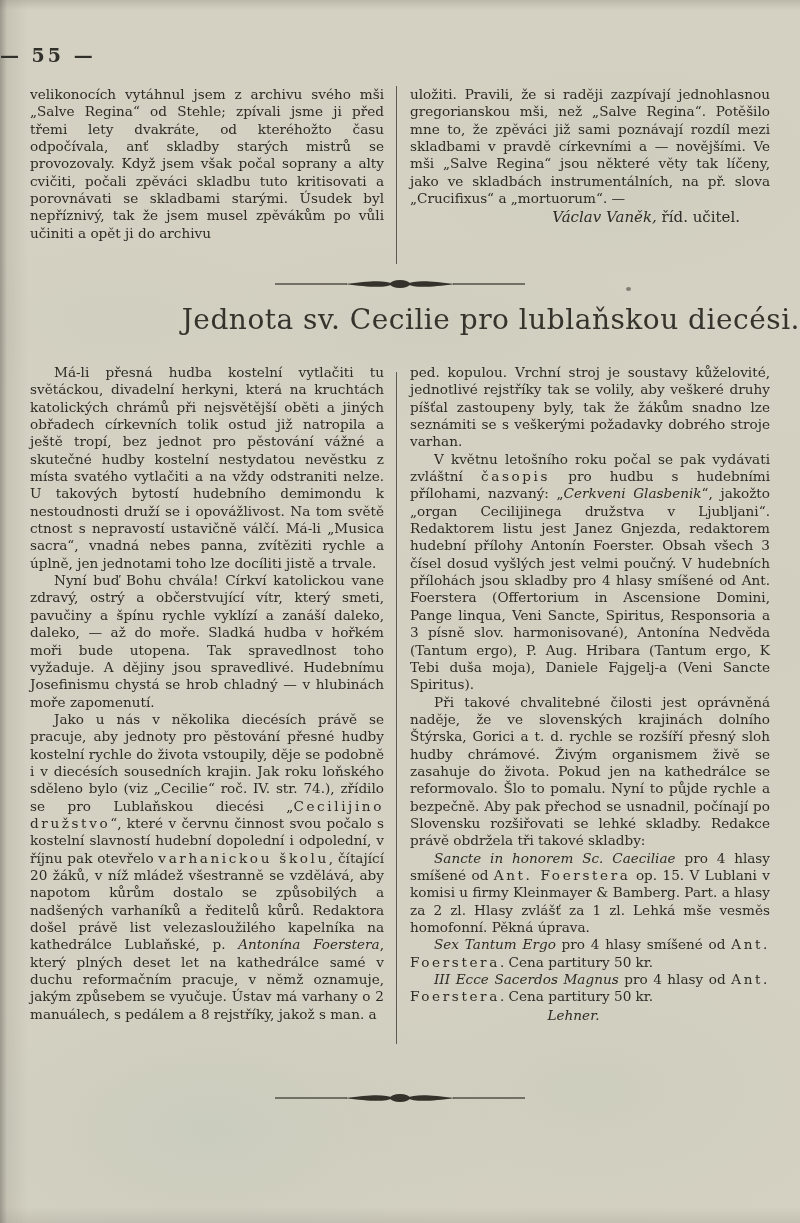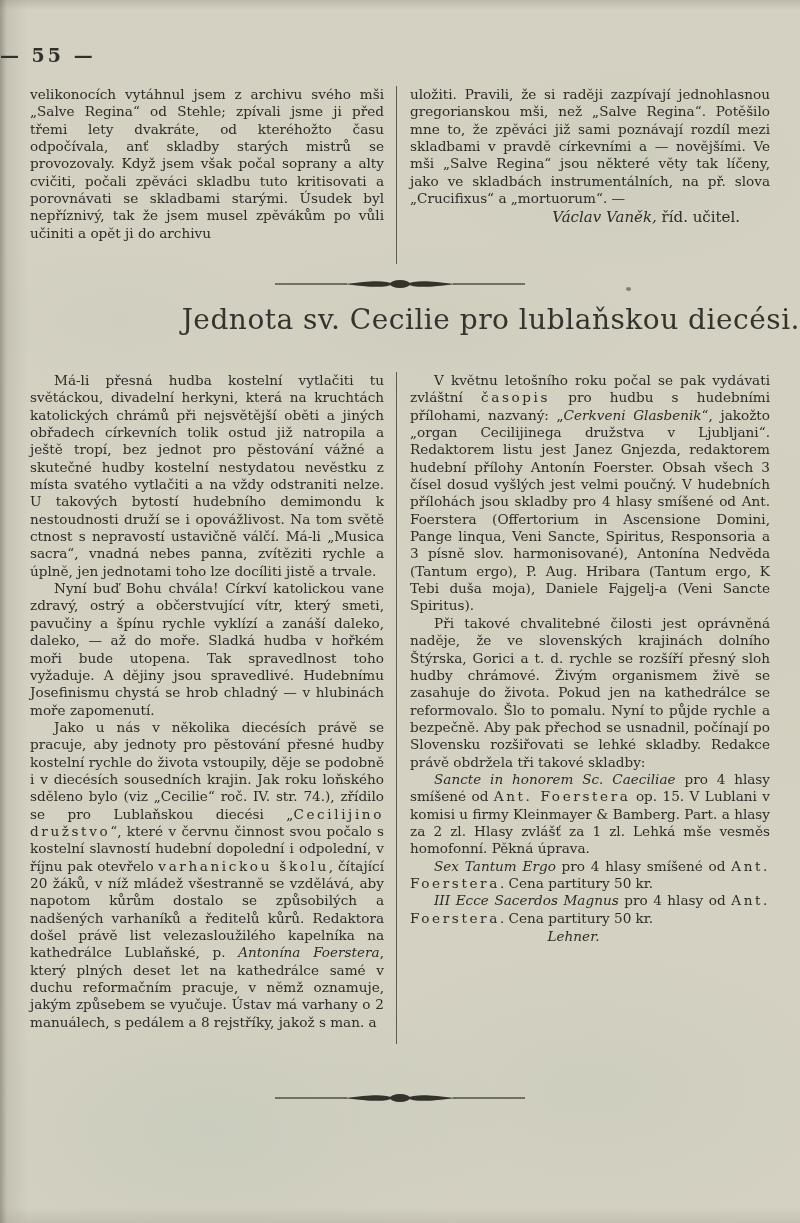--- a/index.html
+++ b/index.html
@@ -76,27 +76,28 @@
       <path d="M70,7 C96,3.4 111,3 118,7 C111,11 96,10.6 70,7 Z" fill="currentColor"></path>
       <ellipse cx="125" cy="7" rx="10" ry="4" fill="currentColor"></ellipse>
       <path d="M180,7 C154,3.4 139,3 132,7 C139,11 154,10.6 180,7 Z" fill="currentColor"></path>
       <rect x="178" y="6.4" width="72" height="1.2" fill="currentColor"></rect>
     </svg>
   </div>
   <div class="ink-speck"></div>
 
   <div class="heading">Jednota sv. Cecilie pro lublaňskou diecési.</div>
 
-  <div class="two-col" style="top:372px;">
+  <div class="two-col" style="top:364px;">
     <div class="col-left body-text">
       <p class="indent"><span class="run-normal">Má-li přesná hudba kostelní vytlačiti tu světáckou, divadelní herkyni, která na kruchtách katolických chrámů při nejsvětější oběti a jiných obřadech církevních tolik ostud již natropila a ještě tropí, bez jednot pro pěstování vážné a skutečné hudby kostelní nestydatou nevěstku z místa svatého vytlačiti a na vždy odstraniti nelze. U takových bytostí hudebního demimondu k nestoudnosti druží se i opovážlivost. Na tom světě ctnost s nepravostí ustavičně válčí. Má-li „Musica sacra“, vnadná nebes panna, zvítěziti rychle a úplně, jen jednotami toho lze docíliti jistě a trvale.</span></p>
       <p class="indent"><span class="run-normal">Nyní buď Bohu chvála! Církví katolickou vane zdravý, ostrý a občerstvující vítr, který smeti, pavučiny a špínu rychle vyklízí a zanáší daleko, daleko, — až do moře. Sladká hudba v hořkém moři bude utopena. Tak spravedlnost toho vyžaduje. A dějiny jsou spravedlivé. Hudebnímu Josefinismu chystá se hrob chladný — v hlubinách moře zapomenutí.</span></p>
       <p class="indent"><span class="run-normal">Jako u nás v několika diecésích právě se pracuje, aby jednoty pro pěstování přesné hudby kostelní rychle do života vstoupily, děje se podobně i v diecésích sousedních krajin. Jak roku loňského sděleno bylo (viz „Cecilie“ roč. IV. str. 74.), zřídilo se pro Lublaňskou diecési „</span><span class="run-spaced">Cecilijino družstvo</span><span class="run-normal">“, které v červnu činnost svou počalo s kostelní slavností hudební dopolední i odpolední, v říjnu pak otevřelo </span><span class="run-spaced">varhanickou školu</span><span class="run-normal">, čítající 20 žáků, v níž mládež všestranně se vzdělává, aby napotom kůrům dostalo se způsobilých a nadšených varhaníků a ředitelů kůrů. Redaktora došel právě list velezasloužilého kapelníka na kathedrálce Lublaňské, p. </span><span class="run-italic">Antonína Foerstera</span><span class="run-normal">, který plných deset let na kathedrálce samé v duchu reformačním pracuje, v němž oznamuje, jakým způsebem se vyučuje. Ústav má varhany o 2 manuálech, s pedálem a 8 rejstříky, jakož s man. a</span></p>
     </div>
     <div class="col-right body-text">
+      <p><span class="run-normal">ped. kopulou. Vrchní stroj je soustavy kůželovité, jednotlivé rejstříky tak se volily, aby veškeré druhy píšťal zastoupeny byly, tak že žákům snadno lze seznámiti se s veškerými požadavky dobrého stroje varhan.</span></p>
       <p class="indent"><span class="run-normal">V květnu letošního roku počal se pak vydávati zvláštní </span><span class="run-spaced">časopis</span><span class="run-normal"> pro hudbu s hudebními přílohami, nazvaný: „</span><span class="run-italic">Cerkveni Glasbenik</span><span class="run-normal">“, jakožto „organ Cecilijinega družstva v Ljubljani“. Redaktorem listu jest Janez Gnjezda, redaktorem hudební přílohy Antonín Foerster. Obsah všech 3 čísel dosud vyšlých jest velmi poučný. V hudebních přílohách jsou skladby pro 4 hlasy smíšené od Ant. Foerstera (Offertorium in Ascensione Domini, Pange linqua, Veni Sancte, Spiritus, Responsoria a 3 písně slov. harmonisované), Antonína Nedvěda (Tantum ergo), P. Aug. Hribara (Tantum ergo, K Tebi duša moja), Daniele Fajgelj-a (Veni Sancte Spiritus).</span></p>
       <p class="indent"><span class="run-normal">Při takové chvalitebné čilosti jest oprávněná naděje, že ve slovenských krajinách dolního Štýrska, Gorici a t. d. rychle se rozšíří přesný sloh hudby chrámové. Živým organismem živě se zasahuje do života. Pokud jen na kathedrálce se reformovalo. Šlo to pomalu. Nyní to půjde rychle a bezpečně. Aby pak přechod se usnadnil, počínají po Slovensku rozšiřovati se lehké skladby. Redakce právě obdržela tři takové skladby:</span></p>
       <p class="indent"><span class="run-italic">Sancte in honorem Sc. Caeciliae</span><span class="run-normal"> pro 4 hlasy smíšené od </span><span class="run-spaced">Ant. Foerstera</span><span class="run-normal"> op. 15. V Lublani v komisi u firmy Kleinmayer &amp; Bamberg. Part. a hlasy za 2 zl. Hlasy zvlášť za 1 zl. Lehká mše vesměs homofonní. Pěkná úprava.</span></p>
       <p class="indent"><span class="run-italic">Sex Tantum Ergo</span><span class="run-normal"> pro 4 hlasy smíšené od </span><span class="run-spaced">Ant. Foerstera</span><span class="run-normal">. Cena partitury 50 kr.</span></p>
       <p class="indent"><span class="run-italic">III Ecce Sacerdos Magnus</span><span class="run-normal"> pro 4 hlasy od </span><span class="run-spaced">Ant. Foerstera</span><span class="run-normal">. Cena partitury 50 kr.</span></p>
       <div class="lehner-sig">Lehner.</div>
     </div>
   </div>
   <div class="vrule main"></div>
 

